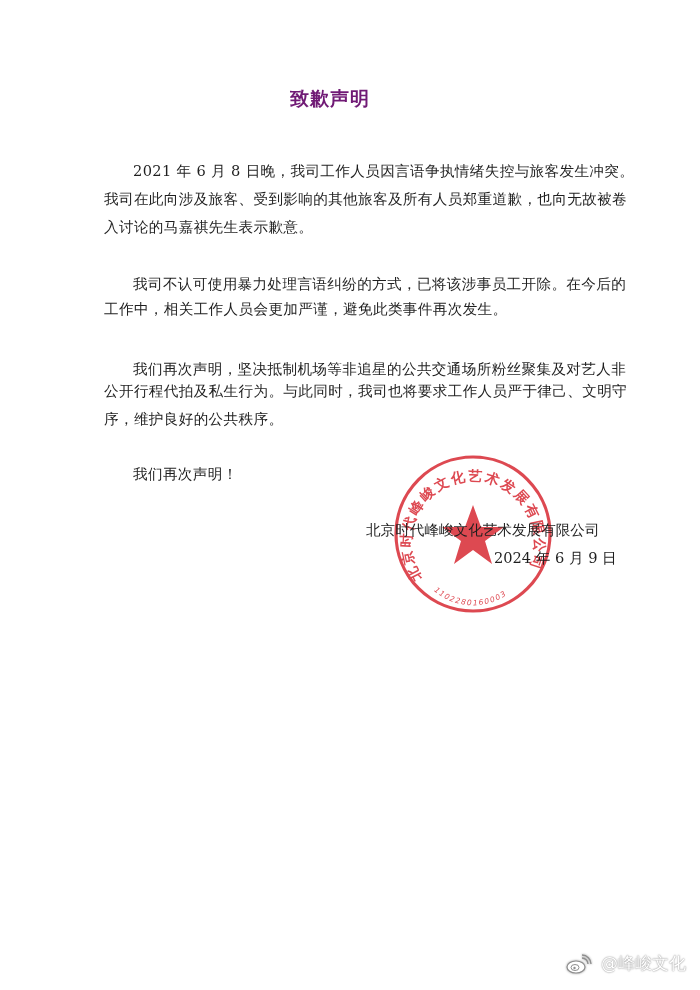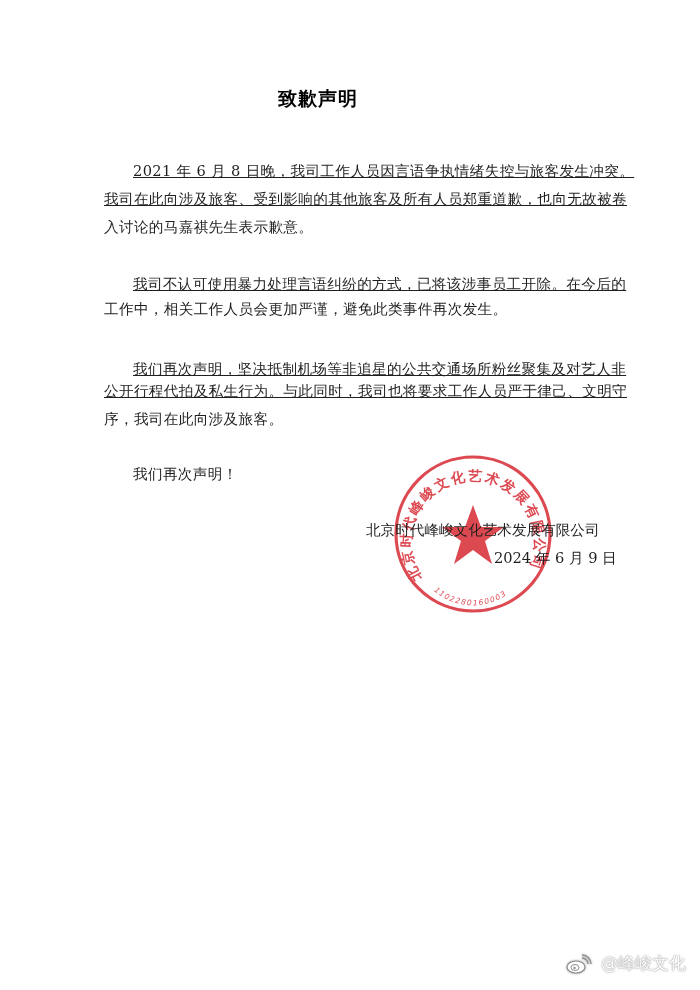--- a/index.html
+++ b/index.html
@@ -1,29 +1,29 @@
 <!DOCTYPE html>
 <html><head>
   <meta charset="utf-8">
   <style>
     html, body { margin: 0; padding: 0; }
     body {
       width: 700px; height: 990px; background: #ffffff; position: relative; overflow: hidden;
       font-family: "DejaVu Serif", "Liberation Serif", serif; color: #1a1a1a;
     }
     .title {
-      position: absolute; top: 86px; left: 4px; width: 628px; text-align: center;
-      font-size: 19px; font-weight: bold; letter-spacing: 1px; color: #000000;
+      position: absolute; top: 86px; left: 16px; width: 628px; text-align: center;
+      font-size: 19px; font-weight: bold; letter-spacing: 1px; color: #701a75;
     }
     .line {
       position: absolute; left: 104px; width: 504px; font-size: 14.6px; line-height: 20px;
       white-space: nowrap; color: #1f1f1f; letter-spacing: 0.35px;
     }
     .line.indent { left: 133px; width: 475px; }
-    .justify { text-align: justify; text-align-last: justify; text-decoration: underline; }
+    .justify { text-align: justify; text-align-last: justify; }
     .sig { position: absolute; font-size: 14.6px; line-height: 20px; white-space: nowrap; color: #1f1f1f; z-index: 2; }
     .stamp { position: absolute; left: 392px; top: 453px; width: 162px; height: 162px; z-index: 1; opacity: 0.88; }
     .watermark {
       position: absolute; right: 14px; top: 952px; display: flex; align-items: center; gap: 9px;
       font-family: "DejaVu Sans", "Liberation Sans", sans-serif; font-size: 17px; color: #ffffff;
       text-shadow: 0 0 2px #9a9a9a, 0 0 1px #9a9a9a;
     }
     .watermark svg { filter: drop-shadow(0 0 1px #999); }
   </style>
 </head>
@@ -38,21 +38,21 @@
 </div>
 
 <div>
   <div class="line indent justify" style="top:274px">我司不认可使用暴力处理言语纠纷的方式，已将该涉事员工开除。在今后的</div>
   <div class="line" style="top:299px">工作中，相关工作人员会更加严谨，避免此类事件再次发生。</div>
 </div>
 
 <div>
   <div class="line indent justify" style="top:359px">我们再次声明，坚决抵制机场等非追星的公共交通场所粉丝聚集及对艺人非</div>
   <div class="line justify" style="top:381px">公开行程代拍及私生行为。与此同时，我司也将要求工作人员严于律己、文明守</div>
-  <div class="line" style="top:409px">序，我司在此向涉及旅客。</div>
+  <div class="line" style="top:409px">序，维护良好的公共秩序。</div>
 </div>
 
 <div class="line indent" style="top:464px">我们再次声明！</div>
 
 <svg class="stamp" viewBox="0 0 162 162">
   <defs>
     <path id="ringPath" d="M 30 125 A 62 62 0 1 1 132 125"></path>
     <path id="numPath" d="M 36 132 A 60 60 0 0 0 126 132"></path>
   </defs>
   <circle cx="81" cy="81" r="77" fill="none" stroke="#d9303a" stroke-width="3.2"></circle>

